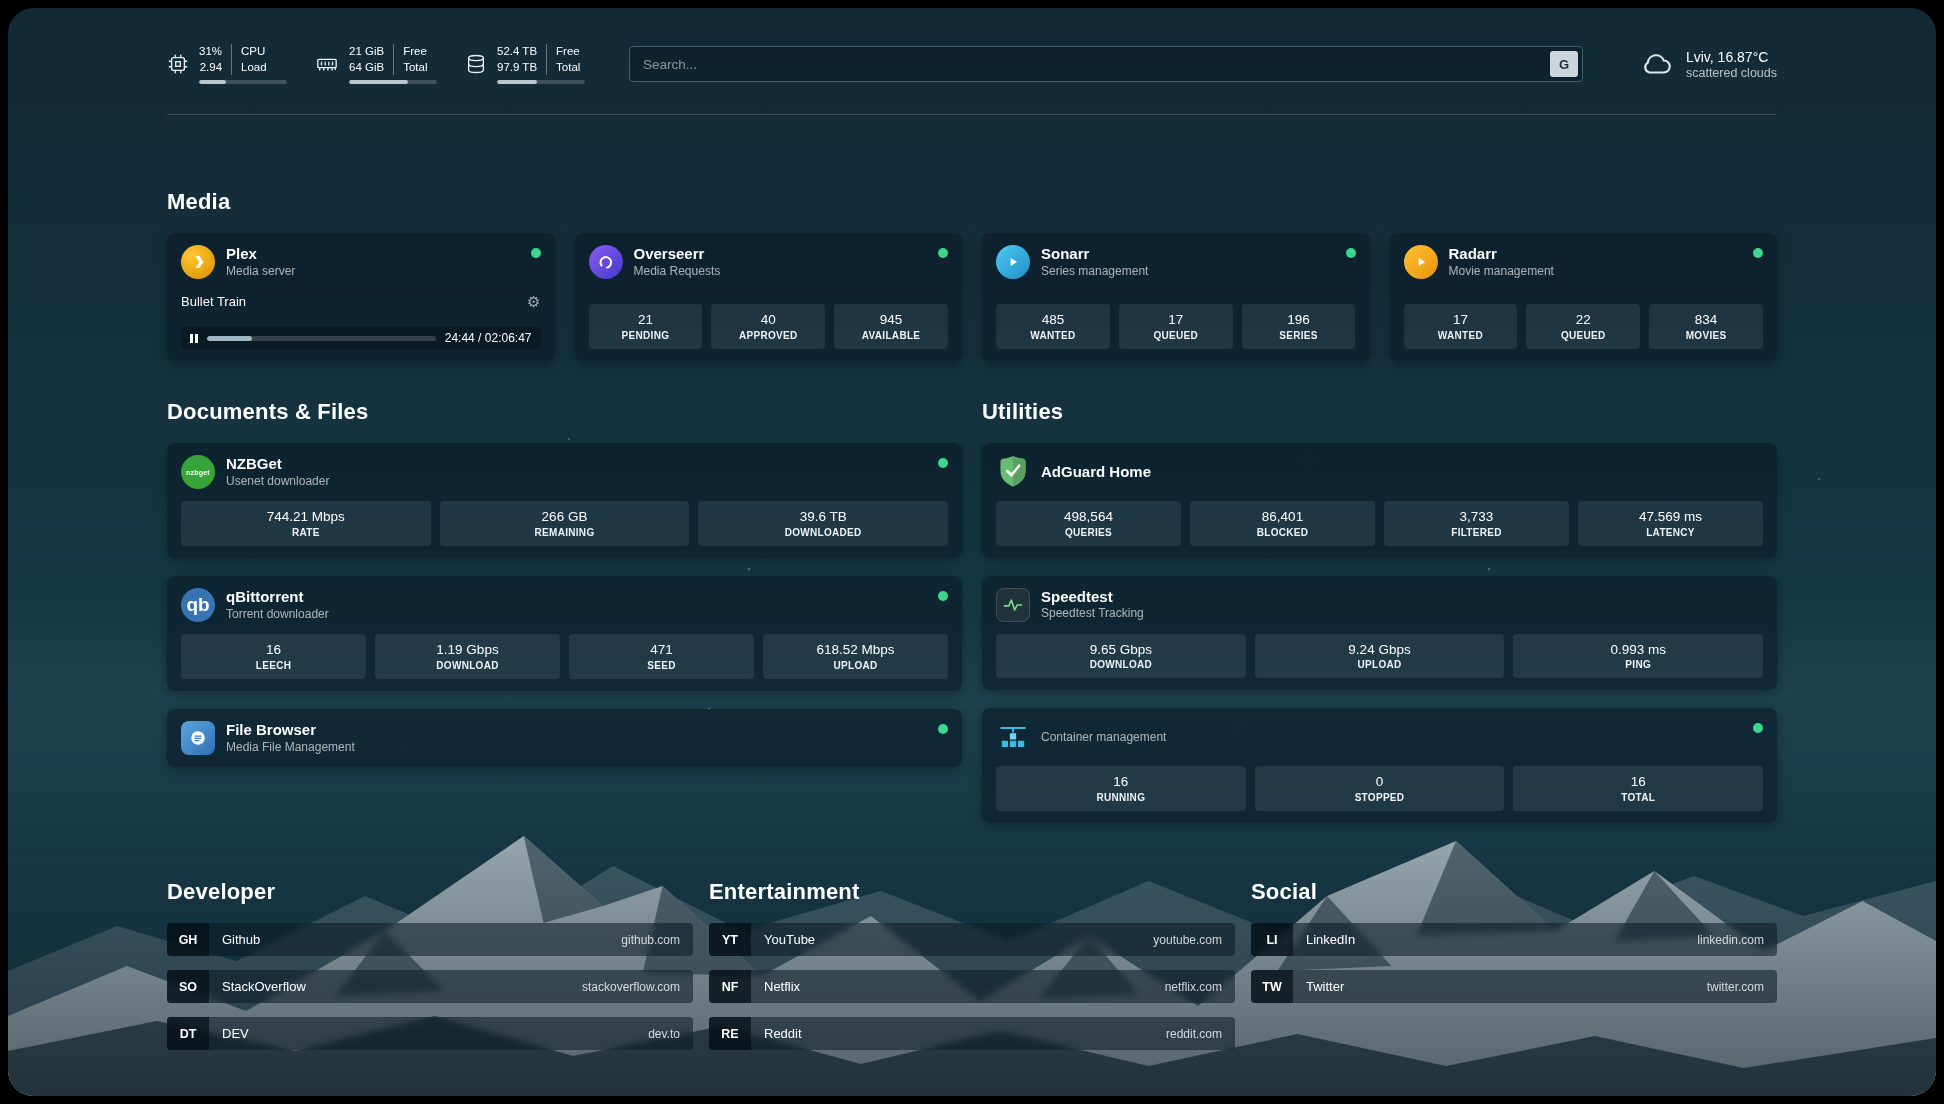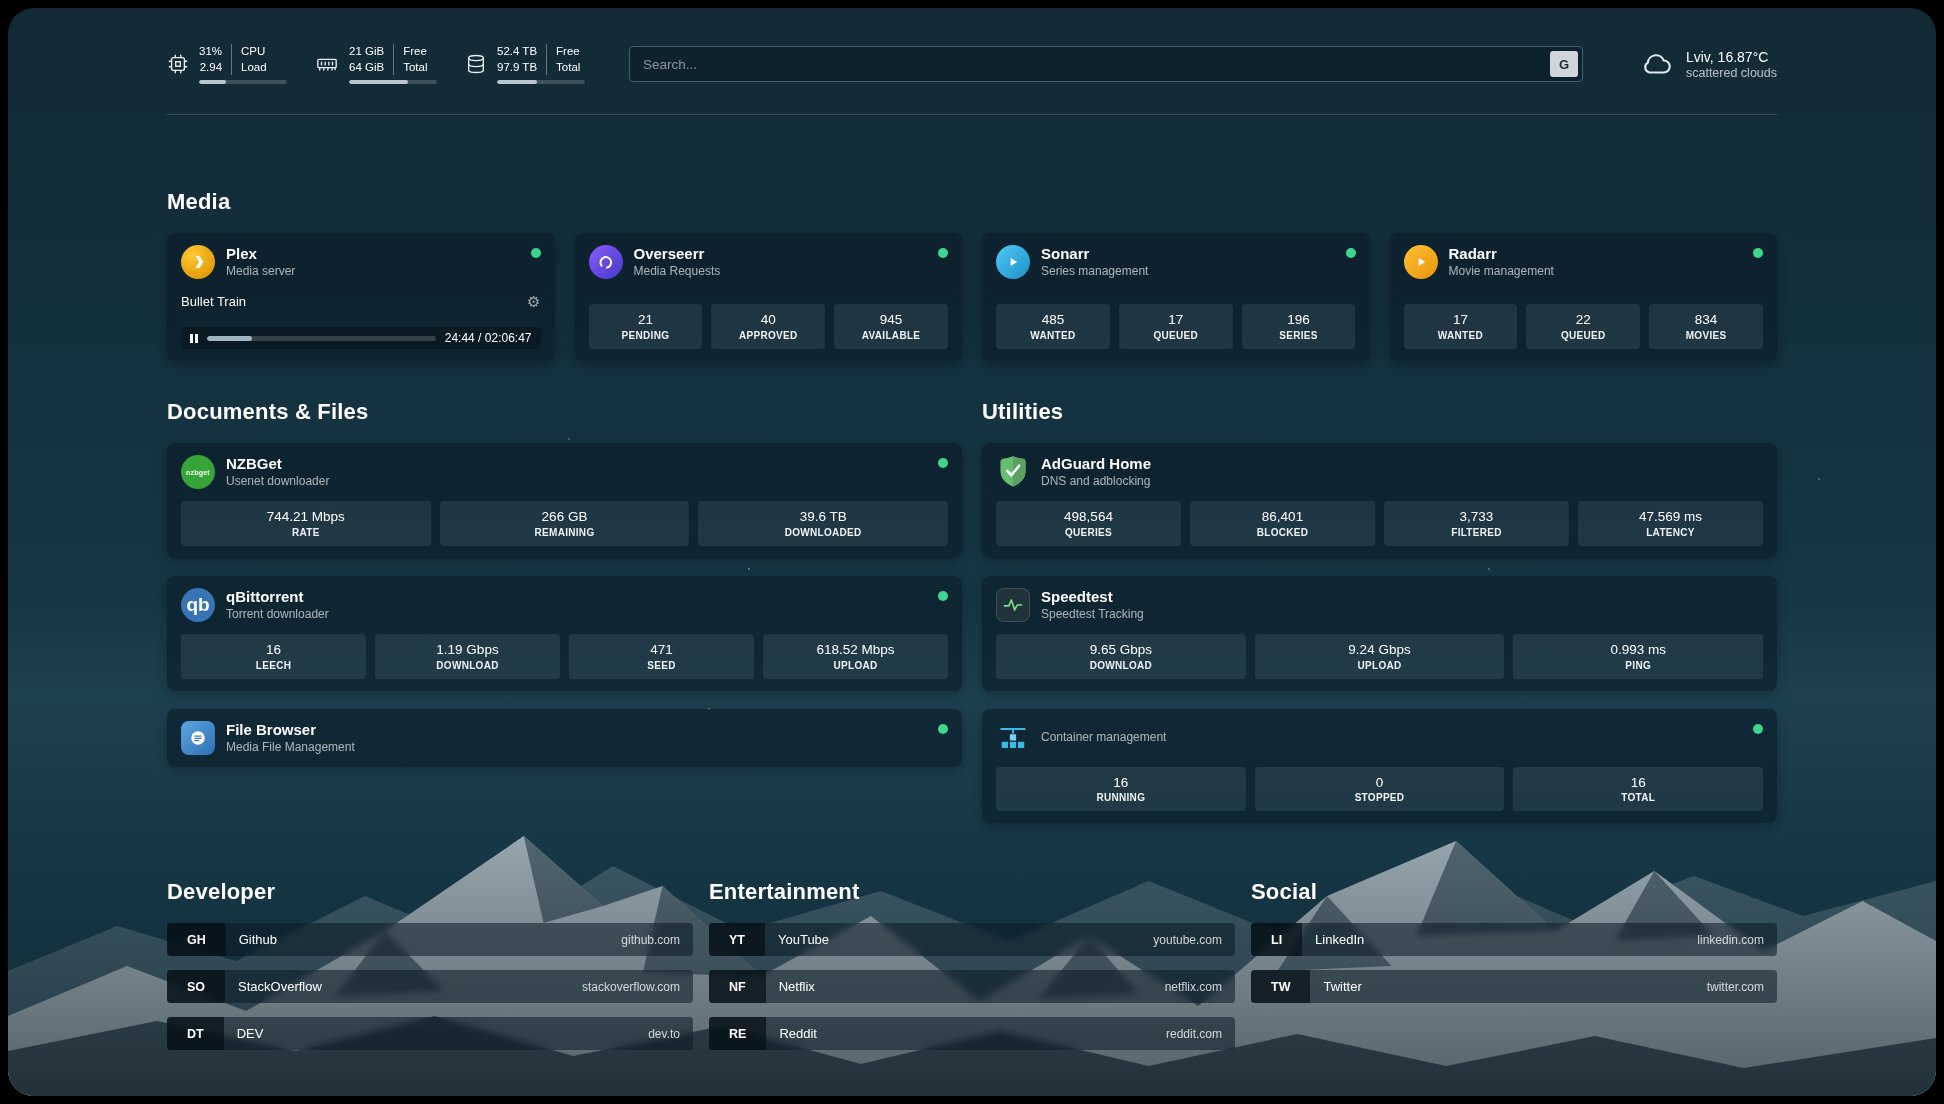--- a/index.html
+++ b/index.html
@@ -82,21 +82,21 @@
   .icon-nzbget span { font-size:7px; font-weight:bold; color:#fff; letter-spacing:.2px; }
   .icon-filebrowser { border-radius:8px; background:linear-gradient(135deg,#5aa7e0,#2f6fb2); }
   .icon-adguard { background:transparent; }
   .icon-speedtest { border-radius:8px; background:#20323a; border:1px solid rgba(255,255,255,.14); }
   .icon-portainer { background:transparent; }
   
   .bookmarks { margin-top:56px; display:grid; grid-template-columns:repeat(3,1fr); gap:16px; align-items:start; padding-bottom:30px; }
   .bm-list { display:flex; flex-direction:column; gap:14px; }
   .bm-row { display:flex; align-items:center; height:33px; background:rgba(9,26,36,.55); border-radius:4px; overflow:hidden;
             backdrop-filter:blur(3px); cursor:pointer; }
-  .bm-abbr { height:100%; min-width:42px; padding:0 20px; background:rgba(4,14,20,.66); color:#fff; font-size:12.5px; font-weight:bold;
+  .bm-abbr { height:100%; min-width:42px; padding:0 11px; background:rgba(4,14,20,.66); color:#fff; font-size:12.5px; font-weight:bold;
              display:flex; align-items:center; justify-content:center; }
   .bm-label { margin-left:13px; font-size:13px; color:#fff; }
   .bm-url { margin-left:auto; margin-right:13px; font-size:12px; color:rgba(255,255,255,.78); }
 </style>
 </head>
 <body>
 
 <div class="frame">
   <div class="window">
 
@@ -429,21 +429,20 @@
               <div class="app-head">
                 <span class="app-icon icon-adguard">
                   <svg width="32" height="34" viewBox="0 0 24 26">
                       <path d="M12 1c3.2 1.3 6.4 1.9 9.6 1.9V12c0 6.1-4 9.9-9.6 12C6.4 21.9 2.4 18.1 2.4 12V2.9C5.6 2.9 8.8 2.3 12 1z" fill="#68bc71"></path>
                       <path d="M12 1c3.2 1.3 6.4 1.9 9.6 1.9V12c0 6.1-4 9.9-9.6 12V1z" fill="#5b9f63"></path>
                       <path d="M7.6 12.2l3.1 3.3 6-7.3" stroke="#fff" stroke-width="2" fill="none" stroke-linecap="round" stroke-linejoin="round"></path>
                     </svg>
                 </span>
                 <div class="app-titles">
                   <div class="app-name">AdGuard Home</div>
-                  <div class="app-sub">DNS and adblocking</div>
                 </div>
               </div>
               <div class="stats">
                 <div class="stat">
                     <div class="stat-value">498,564</div>
                     <div class="stat-label">QUERIES</div>
                   </div>
                 <div class="stat">
                     <div class="stat-value">86,401</div>
                     <div class="stat-label">BLOCKED</div>

